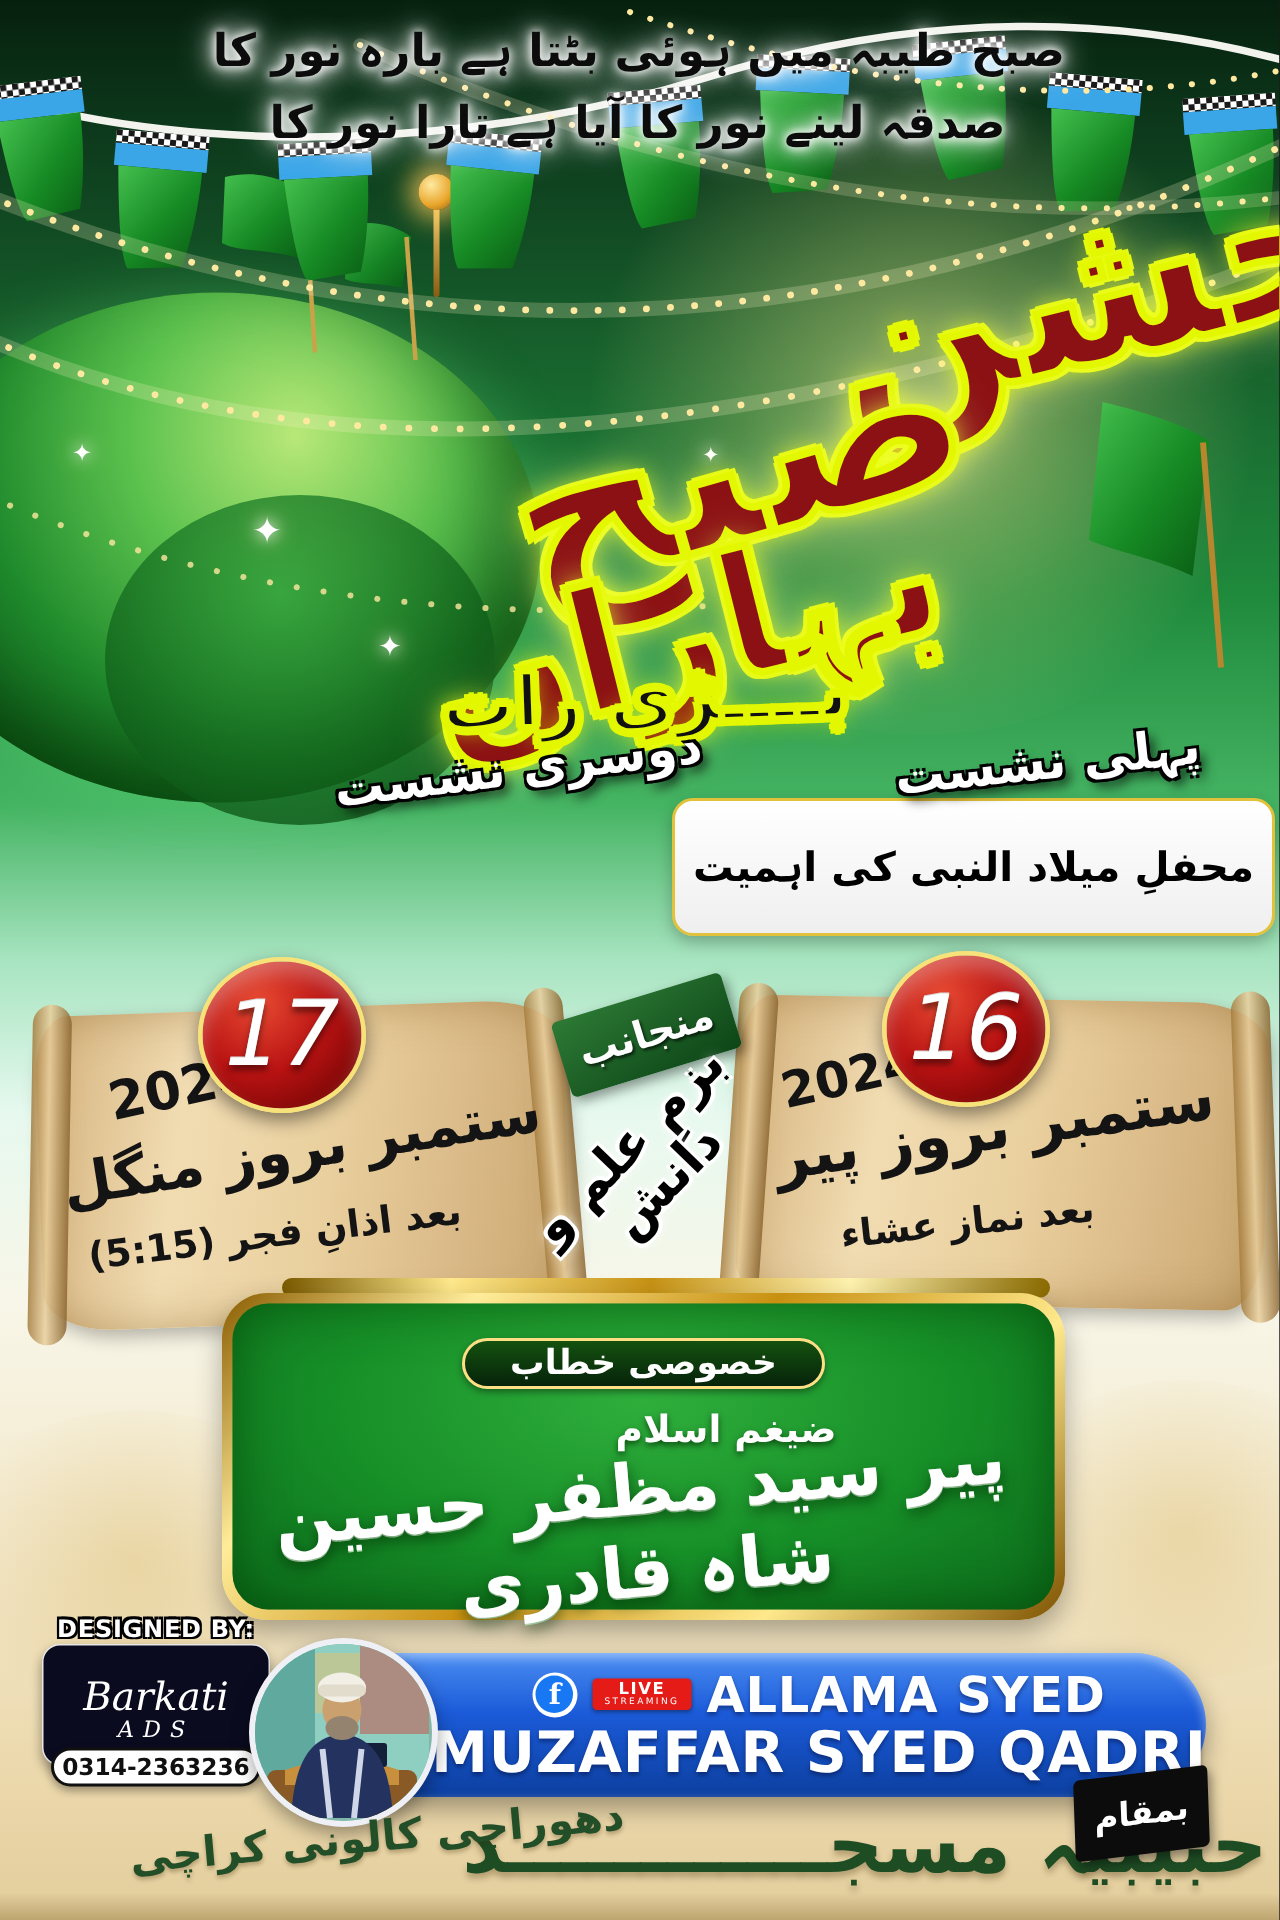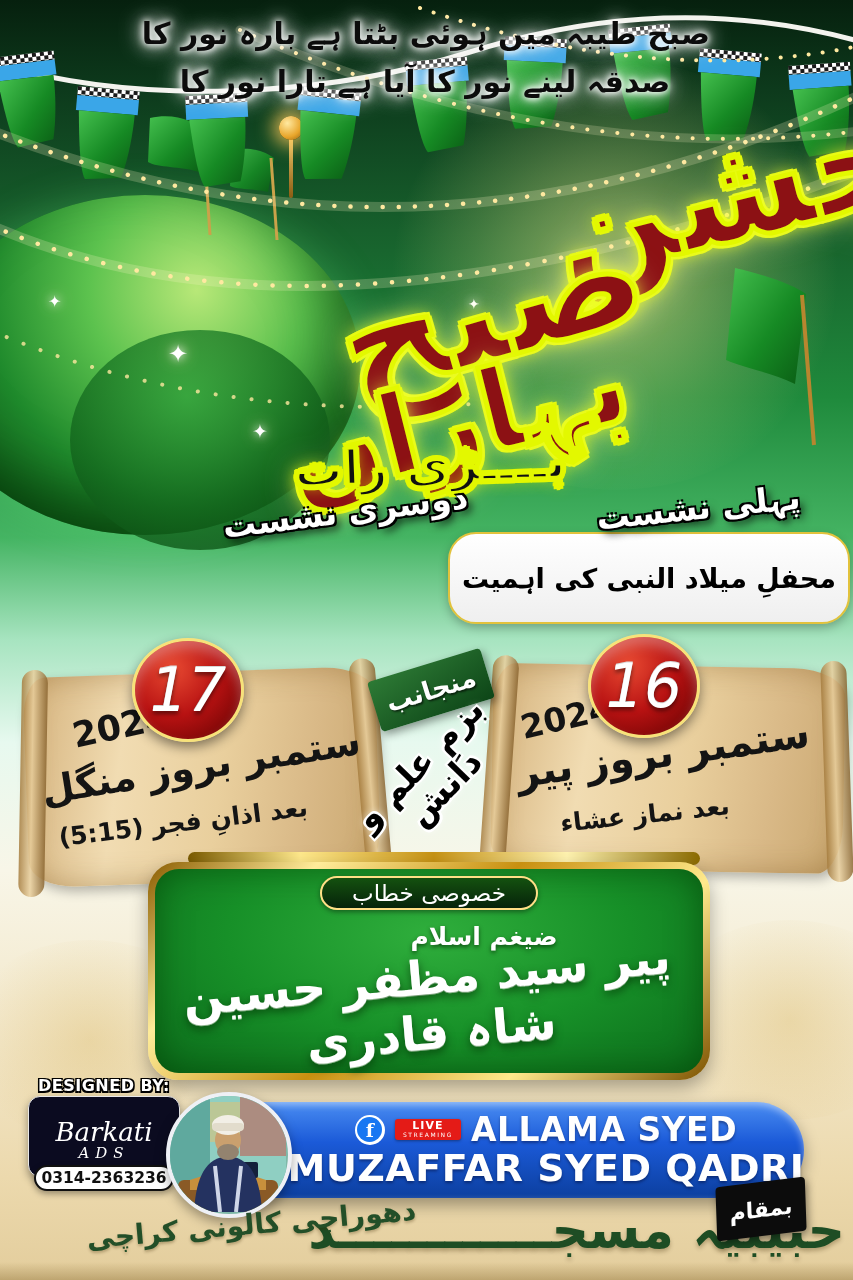--- a/index.html
+++ b/index.html
@@ -43,21 +43,21 @@
     -webkit-text-stroke:4px #e3f800;
     text-shadow:3px 3px 0 #e3f800,-3px 3px 0 #e3f800,3px -3px 0 #e3f800,-3px -3px 0 #e3f800,
       0 4px 0 #e3f800,0 -4px 0 #e3f800,4px 0 0 #e3f800,-4px 0 0 #e3f800,0 0 16px rgba(234,255,0,.9);}
   
   .sess-label{color:#fff;font-size:33px;font-weight:bold;white-space:nowrap;z-index:7;
     text-shadow:2px 2px 0 #000,-2px 2px 0 #000,2px -2px 0 #000,-2px -2px 0 #000,4px 5px 8px rgba(0,0,0,.8);}
   .slR{left:596px;top:488px;transform:rotate(-6deg);}
   .slL{left:222px;top:492px;transform:rotate(-7deg);}
   .sess-box{background:linear-gradient(180deg,#ffffff,#efefef);border:2px solid #e2c23c;border-radius:14px;
     box-shadow:0 4px 10px rgba(0,0,0,.25);display:flex;align-items:center;justify-content:center;z-index:6;}
-  .sbR{left:448px;top:532px;width:398px;height:88px;border-radius:28px;}
+  .sbR{left:448px;top:532px;width:398px;height:88px;}
   .sbL{left:12px;top:541px;width:420px;height:90px;}
   .sess-topic{font-size:27px;font-weight:bold;color:#000;white-space:nowrap;}
   
   .scroll{background:linear-gradient(100deg,#d3b07a 0%,#f1dcb2 28%,#e9cf9d 55%,#d9b987 78%,#c9a76f 100%);
     border-radius:22px 52px 26px 46px / 40px 28px 50px 26px;z-index:5;
     box-shadow:inset 0 0 30px rgba(120,80,20,.38),3px 5px 12px rgba(0,0,0,.28);}
   .scroll::before,.scroll::after{content:"";position:absolute;top:-8px;width:26px;height:108%;
     background:linear-gradient(90deg,#a57c3e,#e9cf9d 45%,#8a6530);border-radius:14px;opacity:.85;}
   .scroll::before{left:-6px;transform:rotate(3deg);}
   .scroll::after{right:-6px;transform:rotate(-3deg);}
@@ -89,22 +89,22 @@
   
   .goldbar{left:188px;top:852px;width:512px;height:13px;border-radius:7px;z-index:6;
     background:linear-gradient(90deg,#7a5a00,#ffe98c 22%,#c69214 48%,#fff3b0 74%,#8a6a00);}
   .panel{left:148px;top:862px;width:562px;height:218px;border-radius:30px;padding:7px;box-sizing:border-box;z-index:7;
     background:linear-gradient(135deg,#8a5c00,#ffec9a 22%,#c89010 48%,#ffe98c 74%,#7d5200);
     box-shadow:0 8px 18px rgba(0,0,0,.3);}
   .panel-in{width:100%;height:100%;border-radius:24px;box-sizing:border-box;
     background:radial-gradient(ellipse at 50% 32%,#2fae3c 0%,#179028 52%,#0c6b1b 100%);
     box-shadow:inset 0 0 34px rgba(0,60,0,.55);
     display:flex;flex-direction:column;align-items:center;}
-  .kh-pill{margin-top:7px;border:2px solid #ffdf86;border-radius:999px;padding:2px 30px;
-    background:linear-gradient(180deg,#14510f,#06230a);color:#fff;font-size:23px;font-weight:normal;
+  .kh-pill{margin-top:23px;border:2px solid #ffdf86;border-radius:999px;padding:2px 30px;
+    background:linear-gradient(180deg,#14510f,#06230a);color:#fff;font-size:23px;font-weight:bold;
     box-shadow:0 2px 5px rgba(0,0,0,.4);}
   .honor{margin-top:12px;transform:translateX(55px);color:#fff;font-size:25px;font-weight:bold;
     text-shadow:0 2px 4px rgba(0,40,0,.7);}
   .spk-name{margin-top:0;transform:rotate(-5deg);color:#fff;font-size:47px;font-weight:800;
     text-align:center;line-height:1.16;padding:0 18px;
     text-shadow:0 4px 10px rgba(0,40,0,.65),0 1px 0 #d8ffd8;}
   
   .designed{left:28px;top:1076px;width:152px;text-align:center;z-index:9;}
   .des-label{font-size:16px;font-weight:800;color:#fff;letter-spacing:.5px;
     text-shadow:1.5px 1.5px 0 #000,-1.5px 1.5px 0 #000,1.5px -1.5px 0 #000,-1.5px -1.5px 0 #000;}

